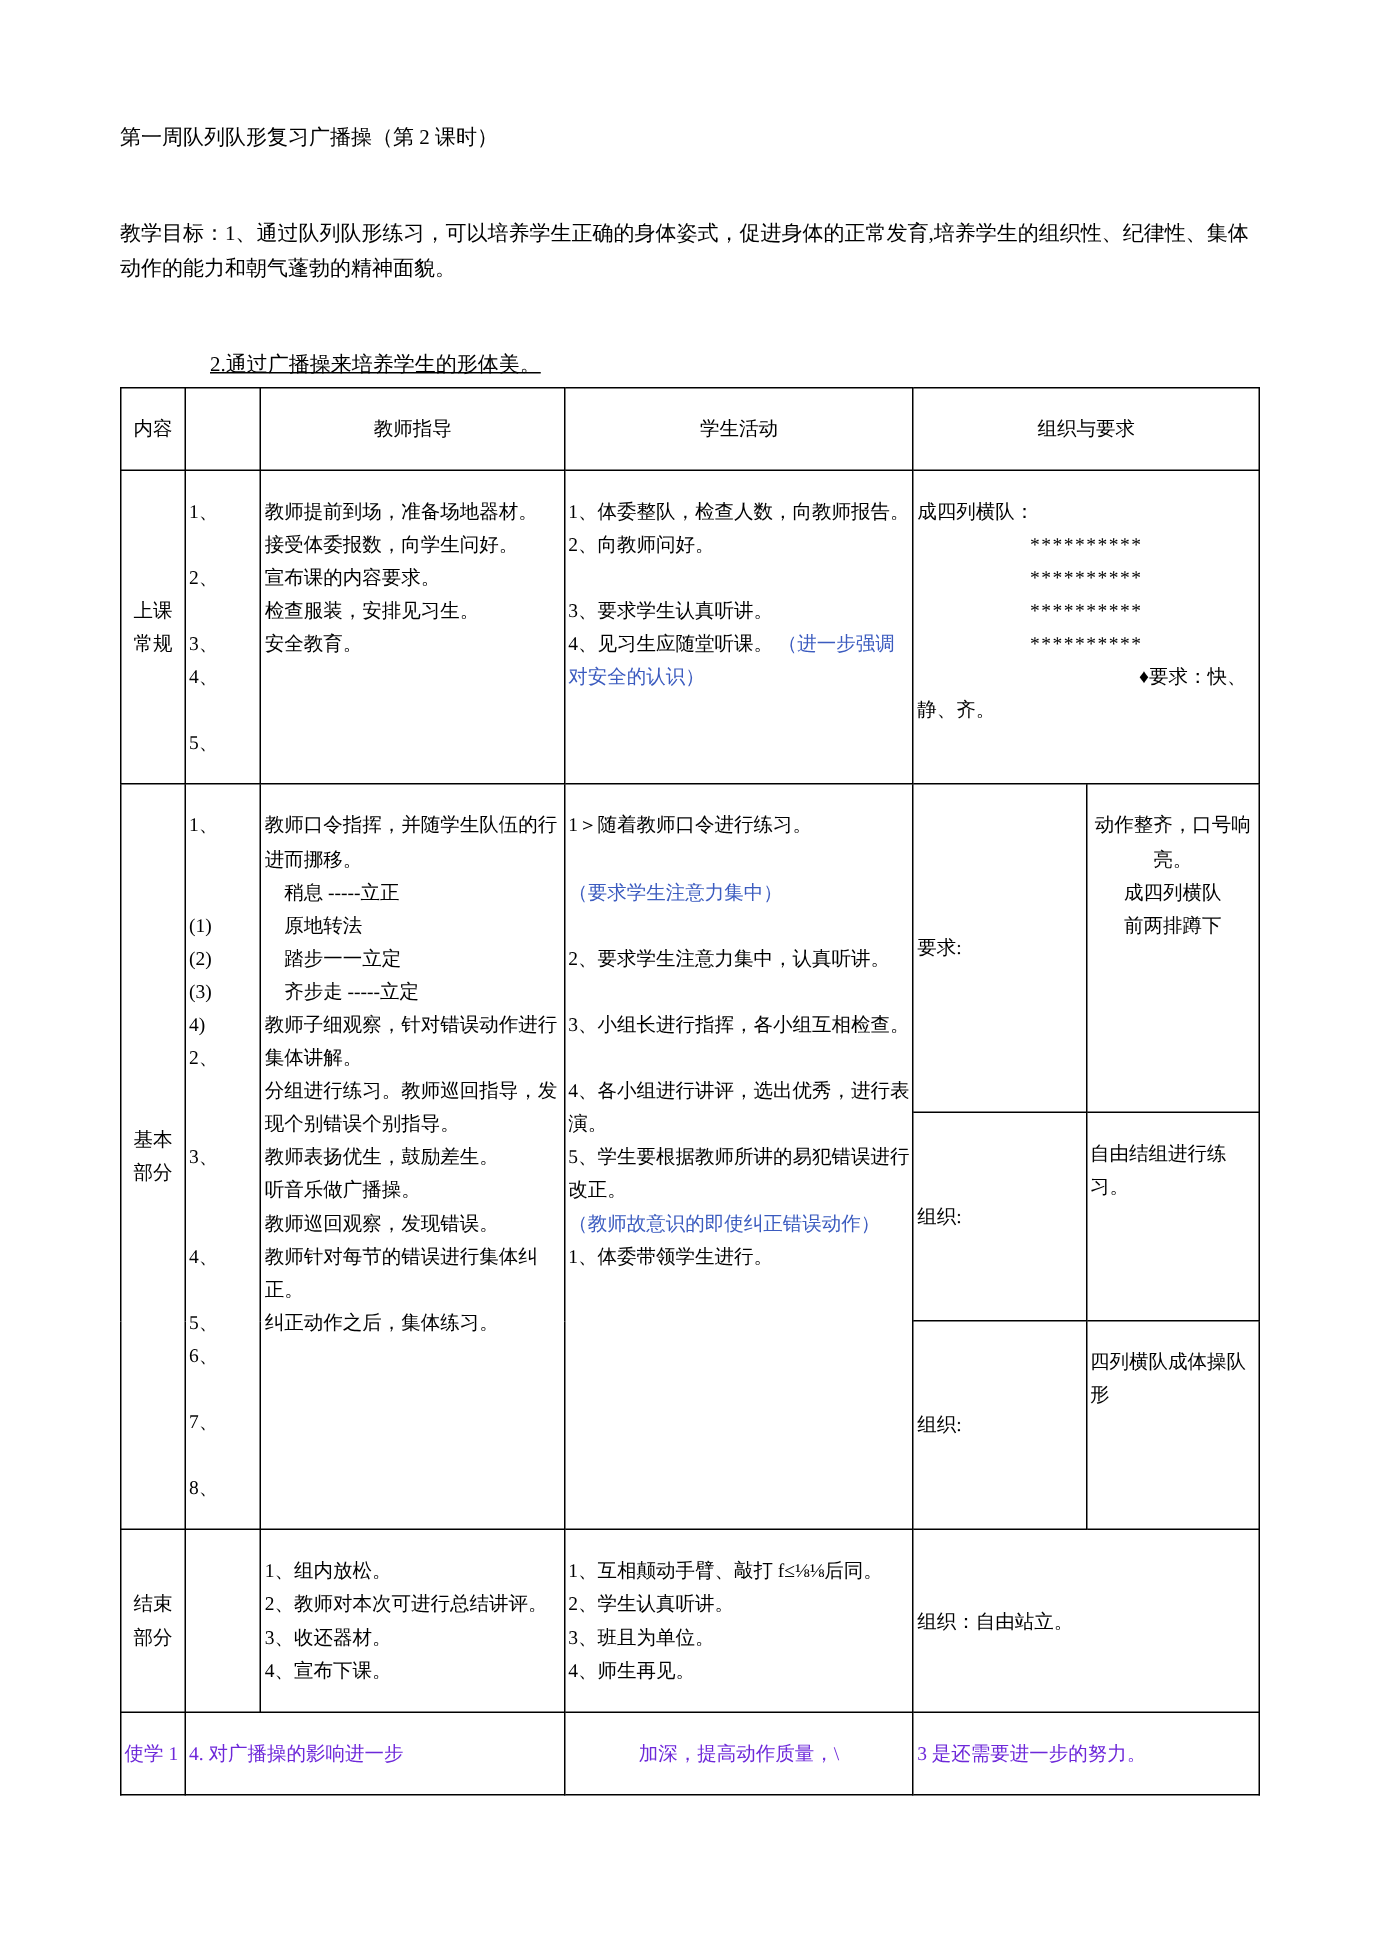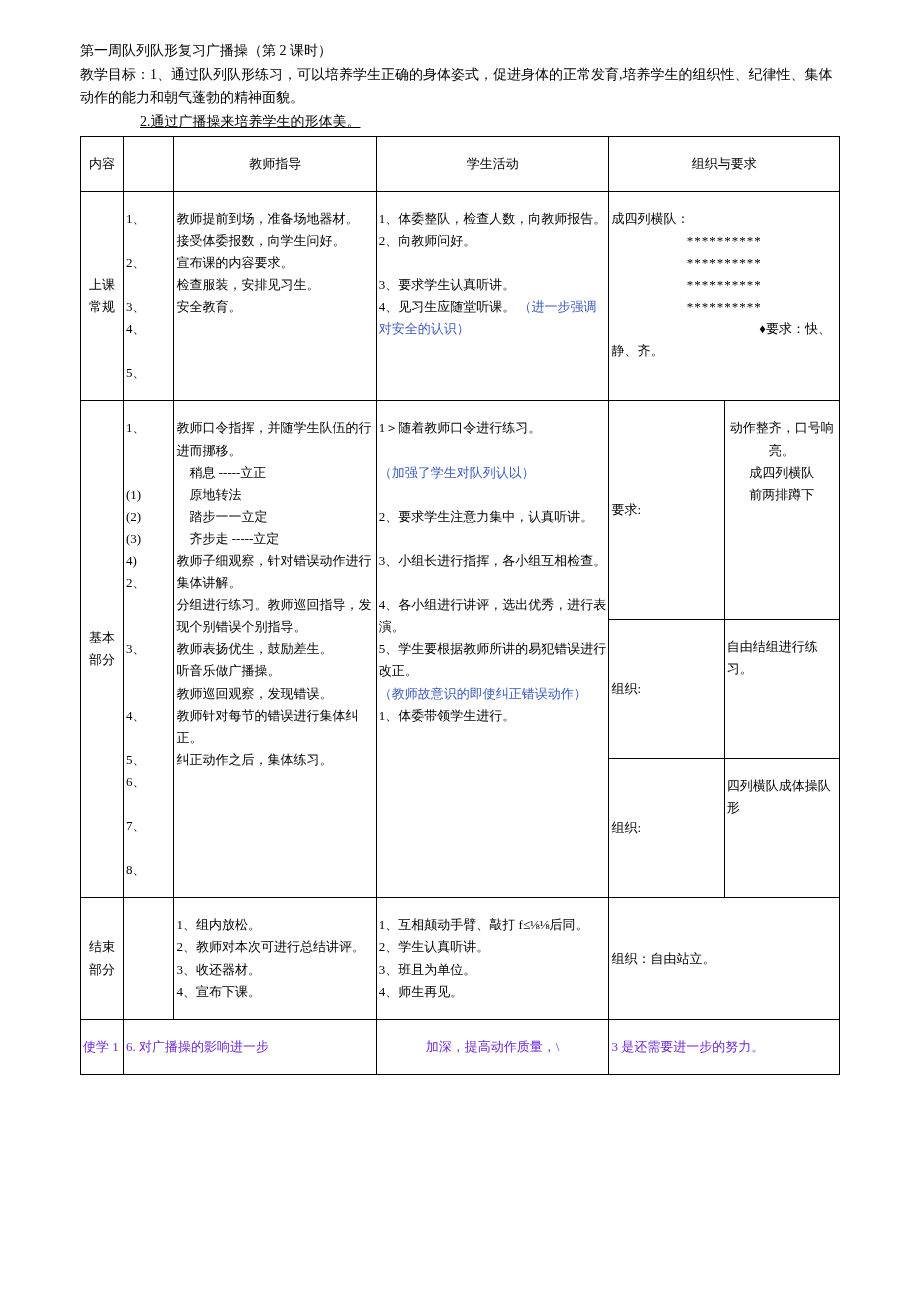--- a/index.html
+++ b/index.html
@@ -6,20 +6,21 @@
     font-family: "SimSun", "宋体", serif;
     font-size: 14px;
     line-height: 1.6;
     margin: 0;
     padding: 40px 80px;
     color: #000;
     background: #fff;
   }
   .header-text {
     margin-bottom: 2px;
+    margin-top: 42px;
   }
   .underline {
     text-decoration: underline;
     margin-left: 60px;
   }
   table {
     border-collapse: collapse;
     width: 100%;
     table-layout: fixed;
   }
@@ -124,21 +125,21 @@
 教师子细观察，针对错误动作进行集体讲解。
 分组进行练习。教师巡回指导，发现个别错误个别指导。
 教师表扬优生，鼓励差生。
 听音乐做广播操。
 教师巡回观察，发现错误。
 教师针对每节的错误进行集体纠正。
 纠正动作之后，集体练习。</td>
     <td class="col-student" rowspan="3">
       <div>1＞随着教师口令进行练习。</div>
       <br>
-      <div class="blue">（加强了学生对队列认以）</div>
+      <div class="blue">（要求学生注意力集中）</div>
       <br>
       <div style="white-space:pre-line;">2、要求学生注意力集中，认真听讲。</div>
       <br>
       <div style="white-space:pre-line;">3、小组长进行指挥，各小组互相检查。</div>
       <br>
       <div style="white-space:pre-line;">4、各小组进行讲评，选出优秀，进行表演。</div>
       <div style="white-space:pre-line;">5、学生要根据教师所讲的易犯错误进行改正。</div>
       <div class="blue">（教师故意识的即使纠正错误动作）</div>
       <div>1、体委带领学生进行。</div>
     </td>
@@ -165,18 +166,18 @@
 4、宣布下课。</td>
     <td class="col-student" style="white-space:pre-line;">1、互相颠动手臂、敲打 f≤⅛⅛后同。
 2、学生认真听讲。
 3、班且为单位。
 4、师生再见。</td>
     <td colspan="2" style="vertical-align:middle;font-family:Liberation Serif, serif;">组织：自由站立。</td>
   </tr>
 
   <tr>
     <td class="red">使学 1</td>
-    <td class="red" colspan="2">6. 对广播操的影响进一步</td>
+    <td class="red" colspan="2">4. 对广播操的影响进一步</td>
     <td class="red center">加深，提高动作质量，\</td>
     <td class="red" colspan="2">3 是还需要进一步的努力。</td>
   </tr>
 </tbody>
   </table>
 
 </body></html>

